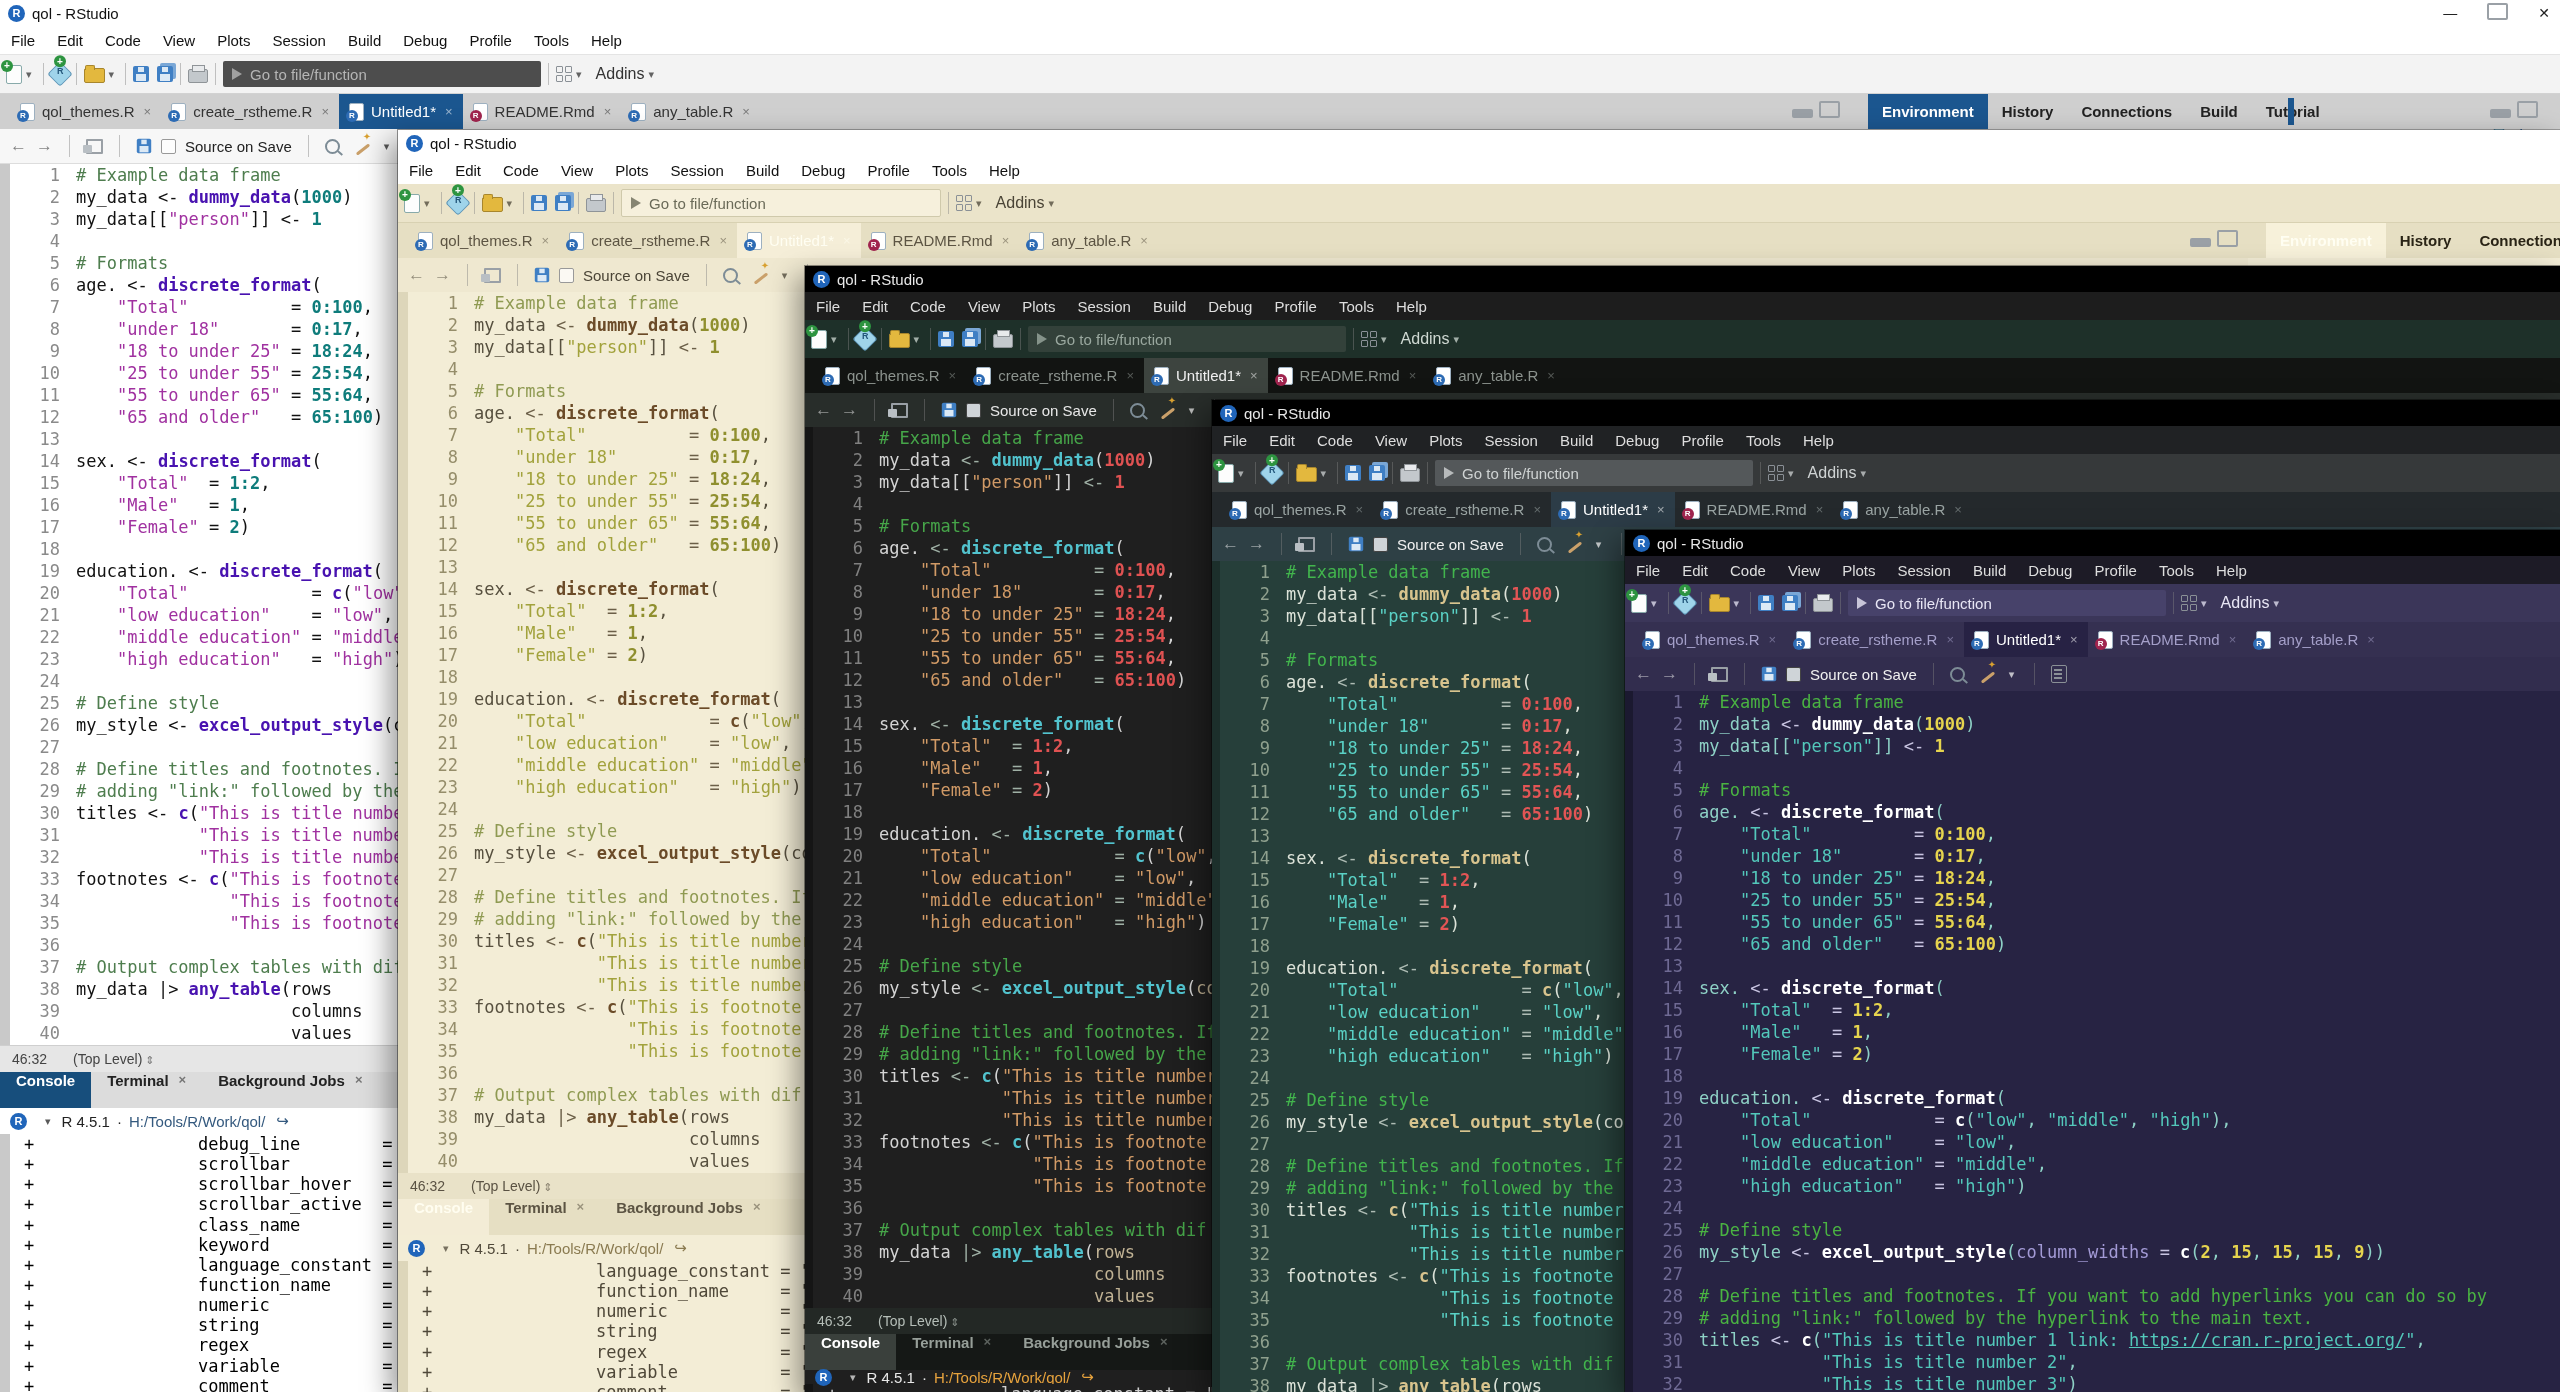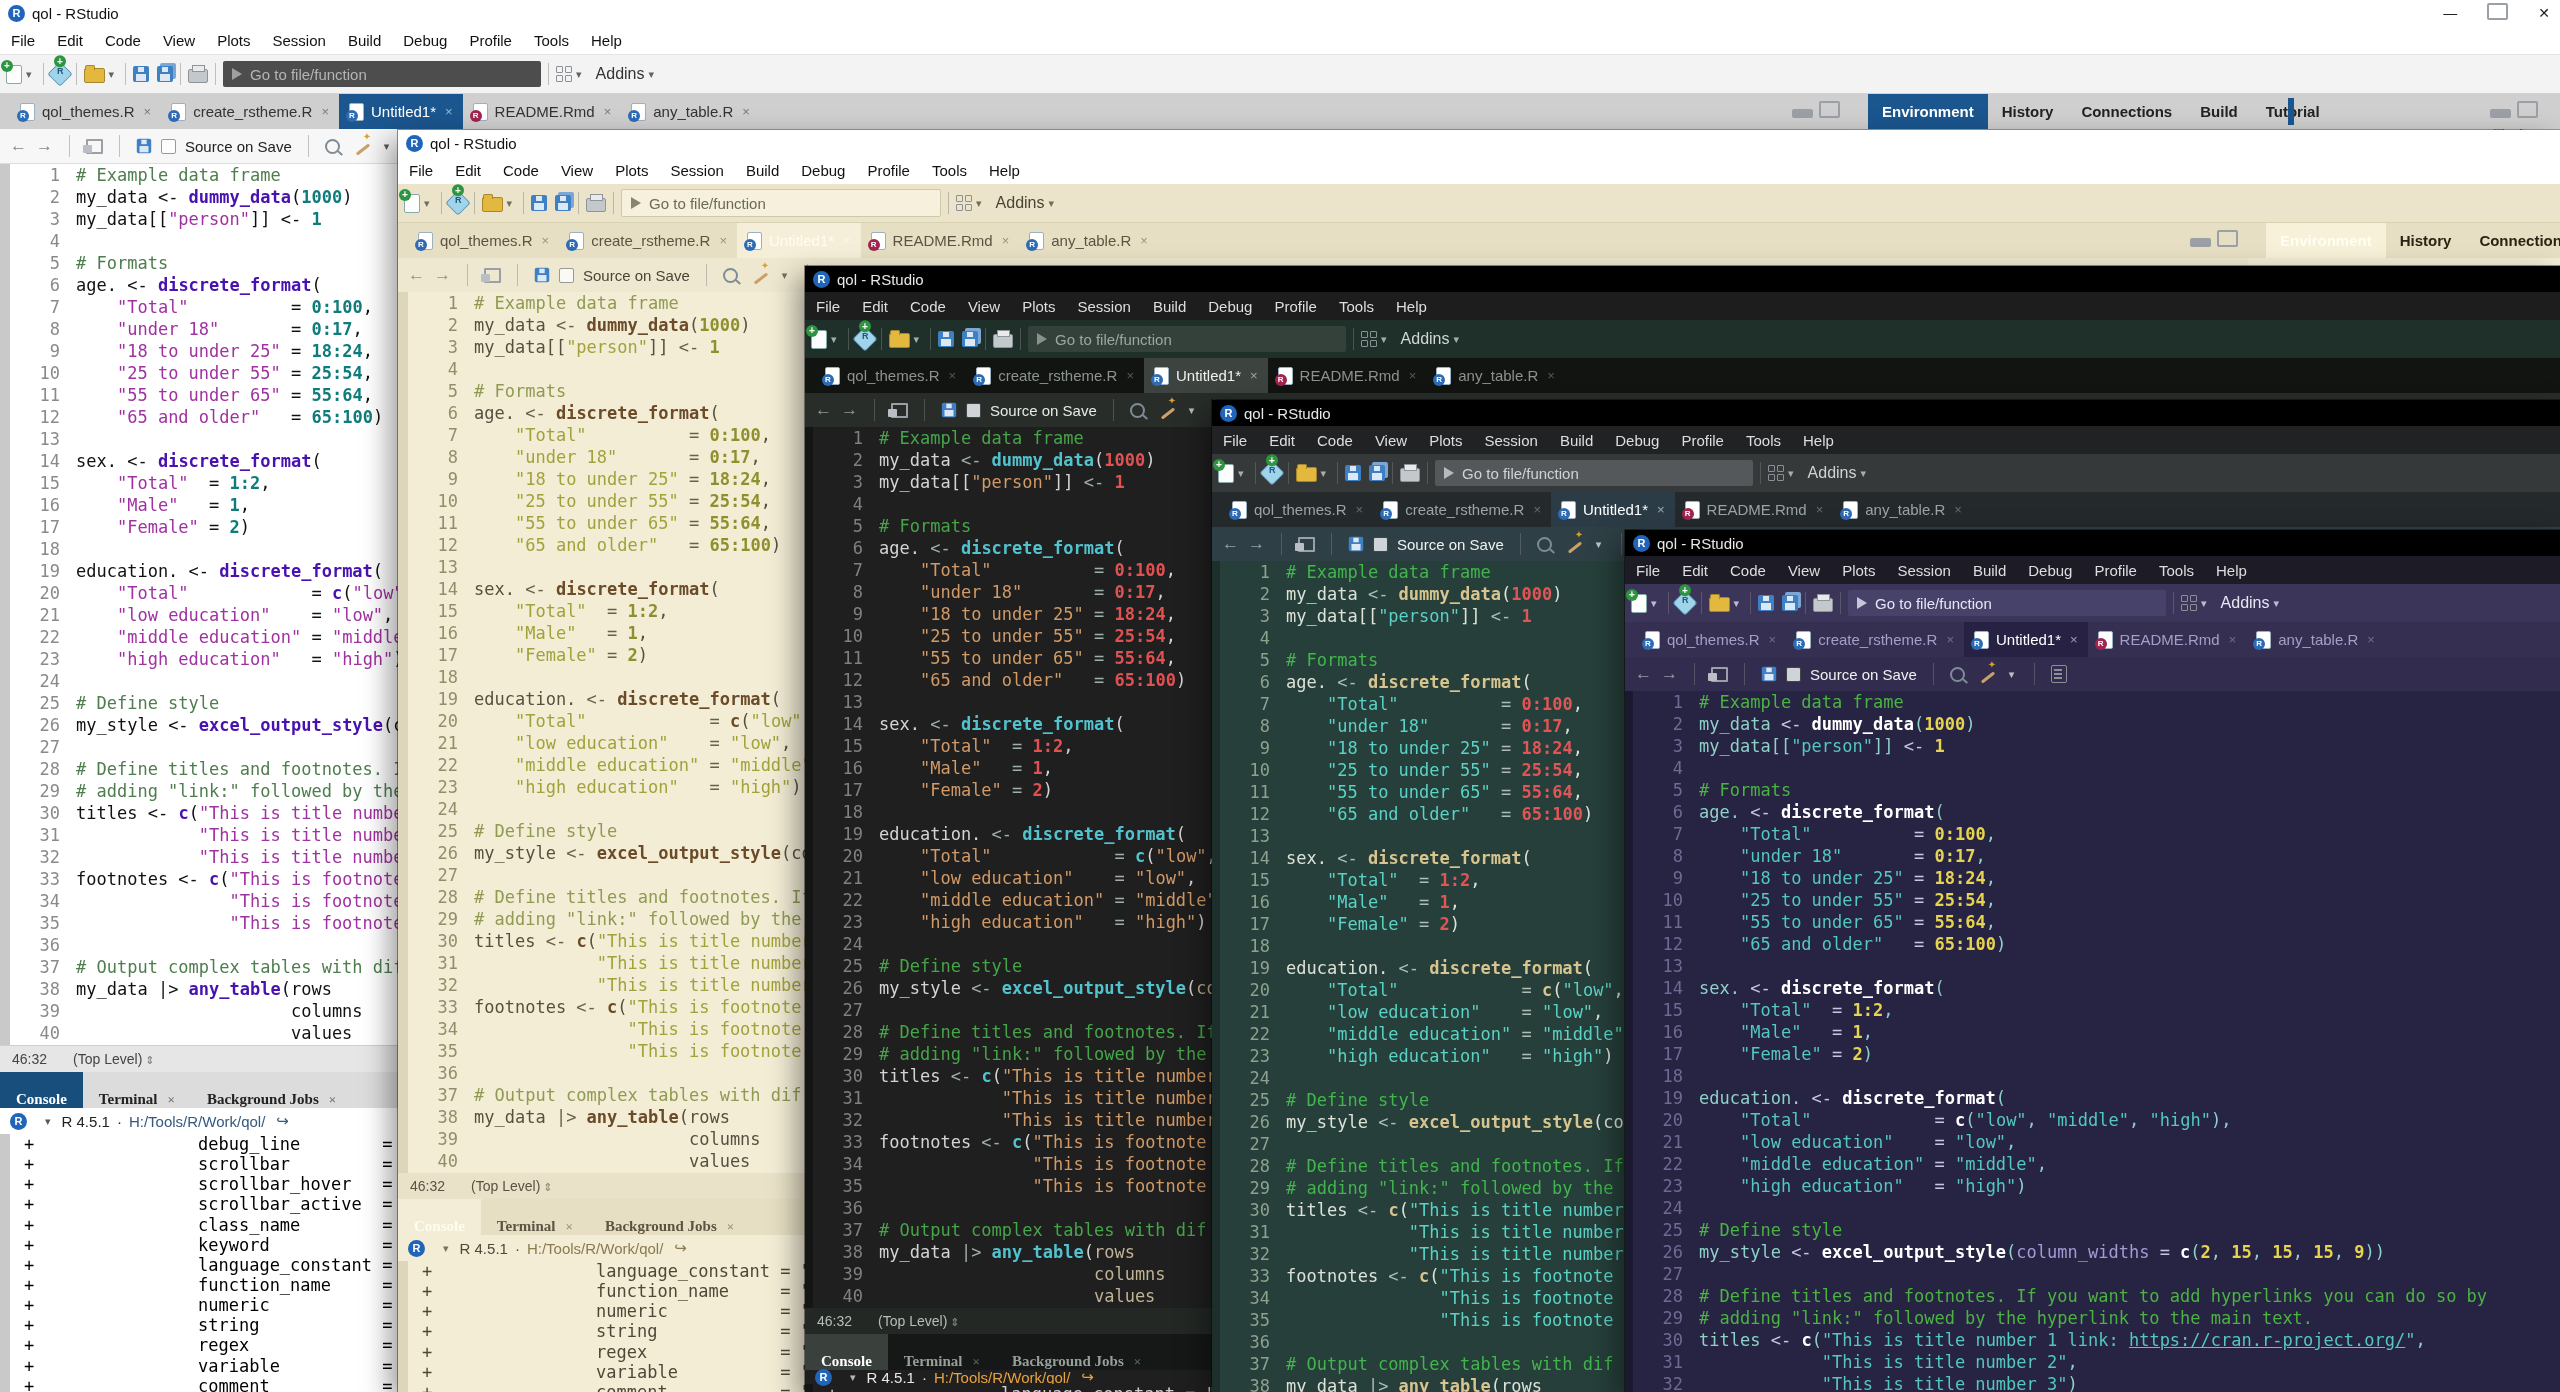--- a/index.html
+++ b/index.html
@@ -17,21 +17,21 @@
   .srccol{width:1850px;flex:0 0 1850px;display:flex;flex-direction:column;min-height:0;}
   .envcol{flex:1;display:flex;flex-direction:column;min-height:0;}
   .tabrow{height:35px;flex:0 0 35px;display:flex;align-items:stretch;position:relative;font-size:15px;}
   .ftab{display:flex;align-items:center;padding:0 10px;gap:7px;white-space:nowrap;}
   .etoolbar{height:34px;flex:0 0 34px;display:flex;align-items:center;gap:9px;padding-left:10px;font-size:15px;}
   .editor{height:881px;flex:0 0 881px;overflow:hidden;position:relative;}
   .cl{height:22px;line-height:22px;font-family:"DejaVu Sans Mono",monospace;font-size:17px;white-space:pre;}
   .ln{display:inline-block;width:50px;text-align:right;margin-right:16px;}
   .statusbar{height:26px;flex:0 0 26px;display:flex;align-items:center;gap:26px;padding-left:12px;font-size:14px;}
   .ctabrow{height:36px;flex:0 0 36px;display:flex;align-items:stretch;font-size:15px;font-weight:bold;}
-  .ctab{display:flex;align-items:flex-end;padding:0 16px;gap:8px;font-family:Liberation Serif, serif;}
+  .ctab{display:flex;align-items:flex-start;padding:0 16px;gap:8px;}
   .cheader{height:26px;flex:0 0 26px;display:flex;align-items:center;gap:7px;padding-left:10px;font-size:15px;}
   .clines{flex:1;overflow:hidden;font-family:"DejaVu Sans Mono",monospace;font-size:17px;}
   .cline{height:20.15px;line-height:20.15px;white-space:pre;padding-left:14px;}
   .envtabs{height:35px;flex:0 0 35px;display:flex;align-items:stretch;font-size:15px;font-weight:bold;position:relative;}
   .envtab{display:flex;align-items:center;padding:0 14px;}
   .envbody{flex:1;}
 
   
   .ico{display:inline-block;position:relative;flex:0 0 auto;}
   .rlogo{width:17px;height:17px;border-radius:50%;background:#2065ba;color:#fff;font-size:11px;font-weight:bold;

